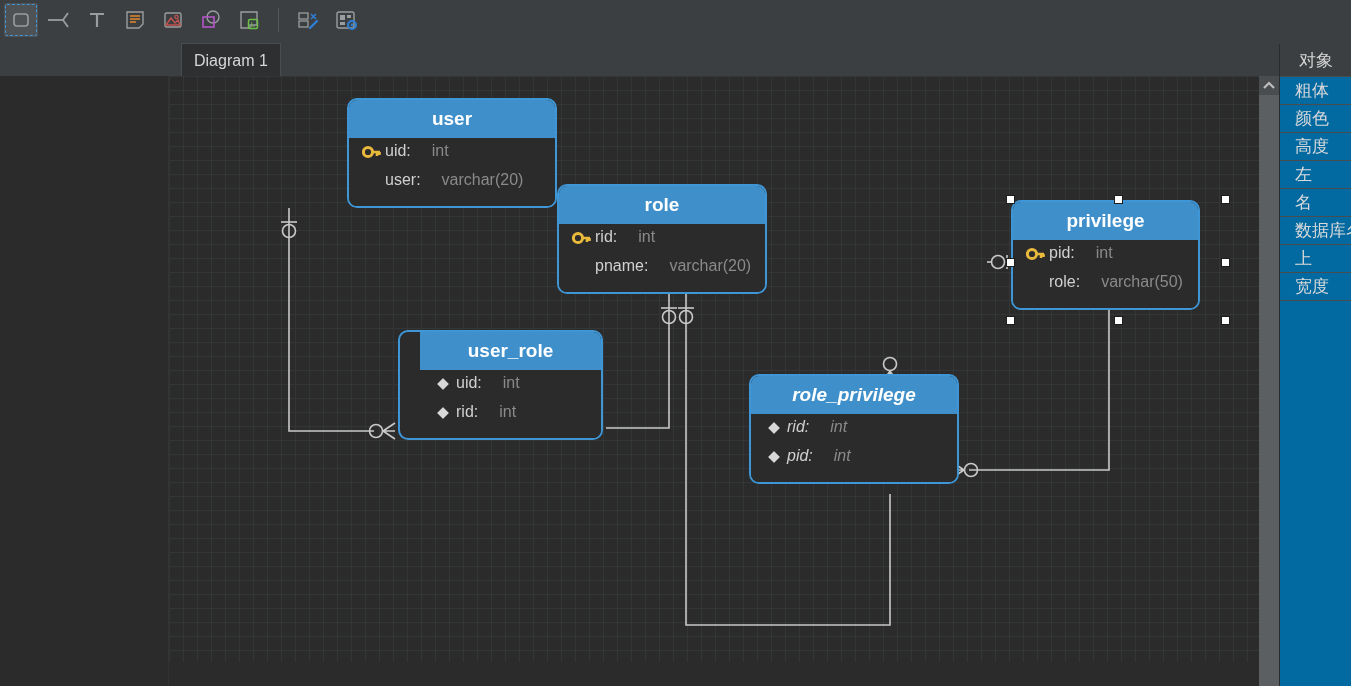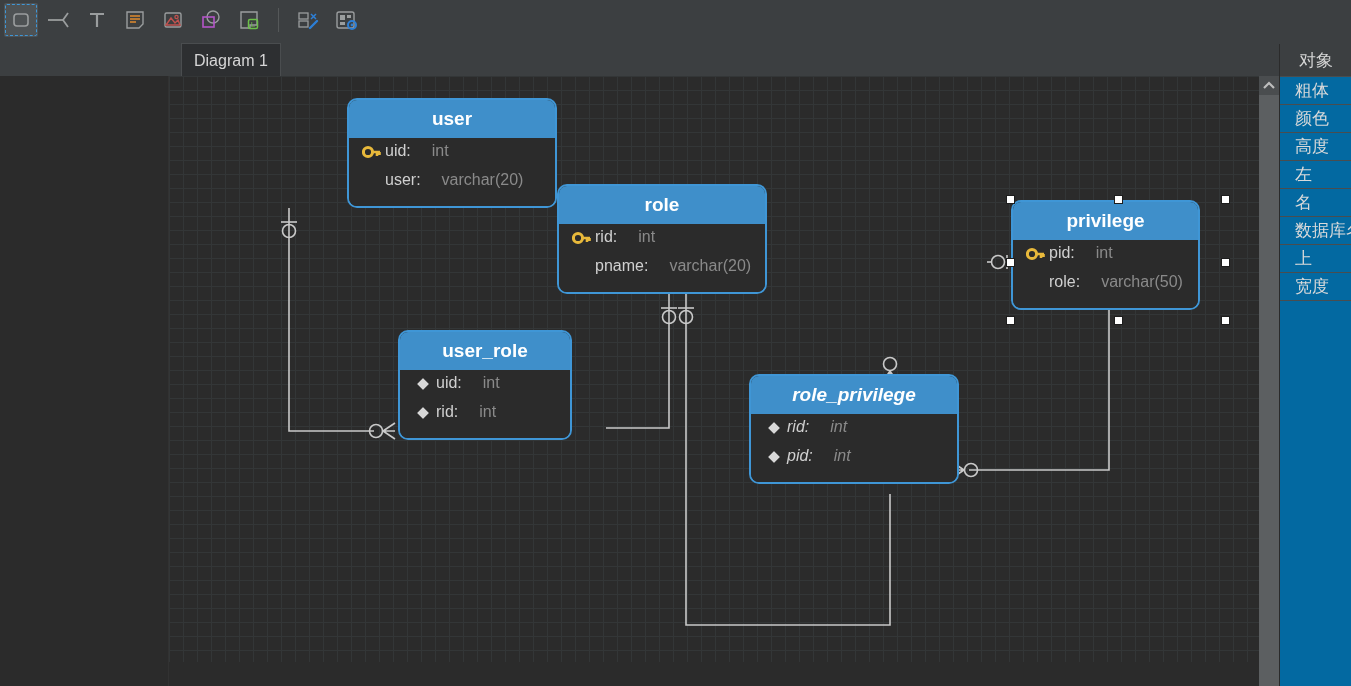--- a/index.html
+++ b/index.html
@@ -372,21 +372,21 @@
 
     <div class="handle" style="left:837px;top:119px;"></div>
     <div class="handle" style="left:945px;top:119px;"></div>
     <div class="handle" style="left:1052px;top:119px;"></div>
     <div class="handle" style="left:837px;top:182px;"></div>
     <div class="handle" style="left:1052px;top:182px;"></div>
     <div class="handle" style="left:837px;top:240px;"></div>
     <div class="handle" style="left:945px;top:240px;"></div>
     <div class="handle" style="left:1052px;top:240px;"></div>
 
-    <div class="entity" style="left:229px;top:254px;width:174px;">
+    <div class="entity" style="left:229px;top:254px;width:205px;padding-left:20px;">
       <div class="entity-title">user_role</div>
       <div class="entity-body">
         <div class="field">
           <span class="field-icon">
             <svg width="16" height="16" viewBox="0 0 16 16">
               <polygon points="8,2 14,8 8,14 2,8" fill="#d8d8d8" stroke="#6e6e6e" stroke-width="1"></polygon>
             </svg>
           </span>
           <span class="fname">uid</span>
             <span class="fname">:</span>

